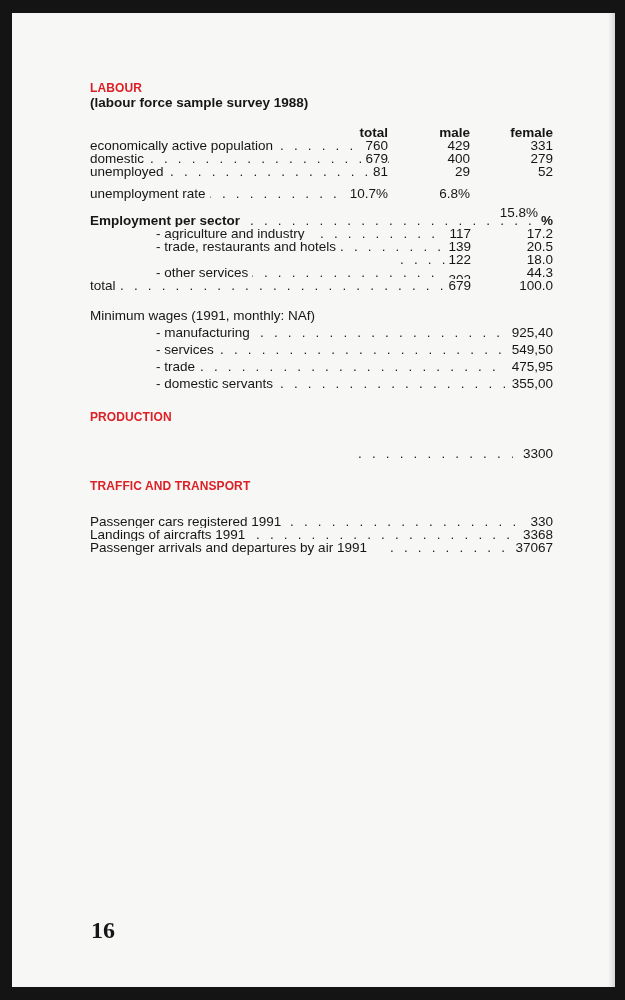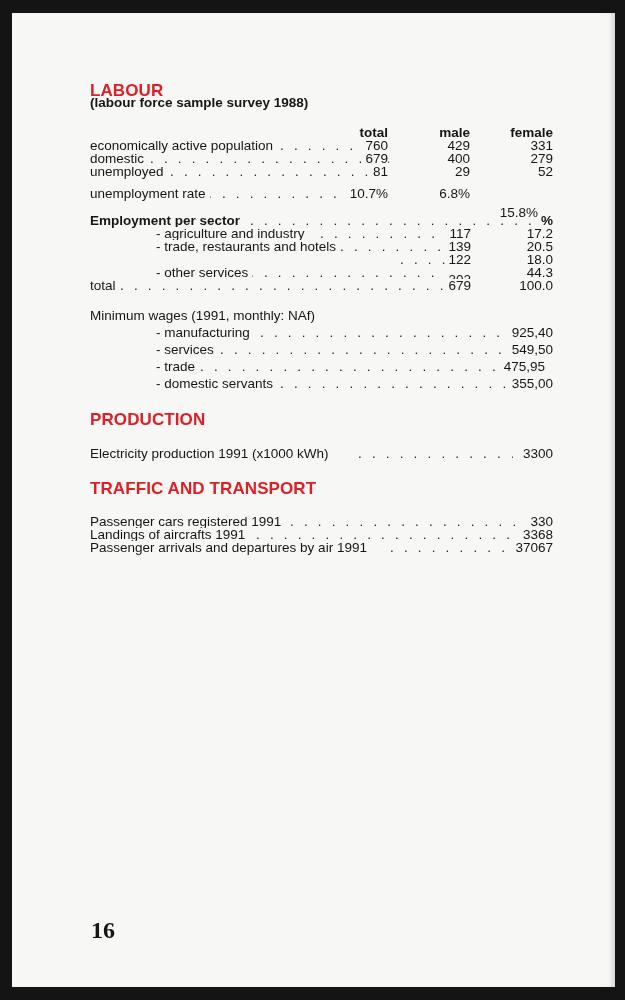--- a/index.html
+++ b/index.html
@@ -5,21 +5,21 @@
     html, body { margin:0; padding:0; }
     body {
       width:625px; height:1000px; background:#141414; position:relative; overflow:hidden;
       font-family:"Liberation Sans", sans-serif; color:#161616;
     }
     .page {
       position:absolute; left:12px; top:13px; width:603px; height:974px;
       background:#f7f7f5; box-shadow: inset -6px 0 6px -4px rgba(0,0,0,0.18);
     }
     .abs { position:absolute; }
-    .heading-red { color:#dd1f26; font-weight:bold; font-size:17px; letter-spacing:0.1px; }
+    .heading-red { color:#dd1f26; font-weight:bold; font-size:12px; letter-spacing:0.1px; }
     .subheading { font-weight:bold; font-size:13.5px; }
     .row { position:absolute; left:90px; width:464px; height:14px; font-size:13.5px; line-height:14px; white-space:nowrap; }
     .label { position:absolute; left:0; top:0; background:#f7f7f5; padding-right:4px; }
     .indent { left:66px; }
     .dots {
       position:absolute; top:0; height:14px; overflow:hidden; color:#222; letter-spacing:3.2px;
     }
     .val { position:absolute; top:0; text-align:right; background:#f7f7f5; padding-left:3px; }
     .bold { font-weight:bold; }
     .page-number { position:absolute; left:91px; top:917px; font-family:"Liberation Serif", serif; font-weight:bold; font-size:24px; }
@@ -114,32 +114,31 @@
   <span class="val" style="right:1px;">925,40</span>
 </div>
 <div class="row" style="top:343px;">
   <span class="dots" style="left:130px;width:285px;">. . . . . . . . . . . . . . . . . . . . . . . . . . . . . . . . . . . . . . . . . . .</span>
   <span class="label indent">- services</span>
   <span class="val" style="right:1px;">549,50</span>
 </div>
 <div class="row" style="top:360px;">
   <span class="dots" style="left:110px;width:305px;">. . . . . . . . . . . . . . . . . . . . . . . . . . . . . . . . . . . . . . . . . . . . . .</span>
   <span class="label indent">- trade</span>
-  <span class="val" style="right:9px;">475,95</span>
+  <span class="val" style="right:1px;">475,95</span>
 </div>
 <div class="row" style="top:377px;">
   <span class="dots" style="left:190px;width:225px;">. . . . . . . . . . . . . . . . . . . . . . . . . . . . . . . . . .</span>
   <span class="label indent">- domestic servants</span>
   <span class="val" style="right:1px;">355,00</span>
 </div>
 
 <div class="abs heading-red" style="left:90px;top:410px;">PRODUCTION</div>
 <div class="row" style="top:447px;">
   <span class="dots" style="left:268px;width:155px;">. . . . . . . . . . . . . . . . . . . . . . .</span>
-  <span class="label">Electricity production 1991 (x1000 kWh)</span>
   <span class="val" style="right:1px;">3300</span>
 </div>
 
 <div class="abs heading-red" style="left:90px;top:479px;">TRAFFIC AND TRANSPORT</div>
 <div class="row" style="top:515px;">
   <span class="dots" style="left:200px;width:240px;">. . . . . . . . . . . . . . . . . . . . . . . . . . . . . . . . . . . . . .</span>
   <span class="label">Passenger cars registered 1991</span>
   <span class="val" style="right:1px;margin-left:22px;">330</span>
 </div>
 <div class="row" style="top:528px;">

